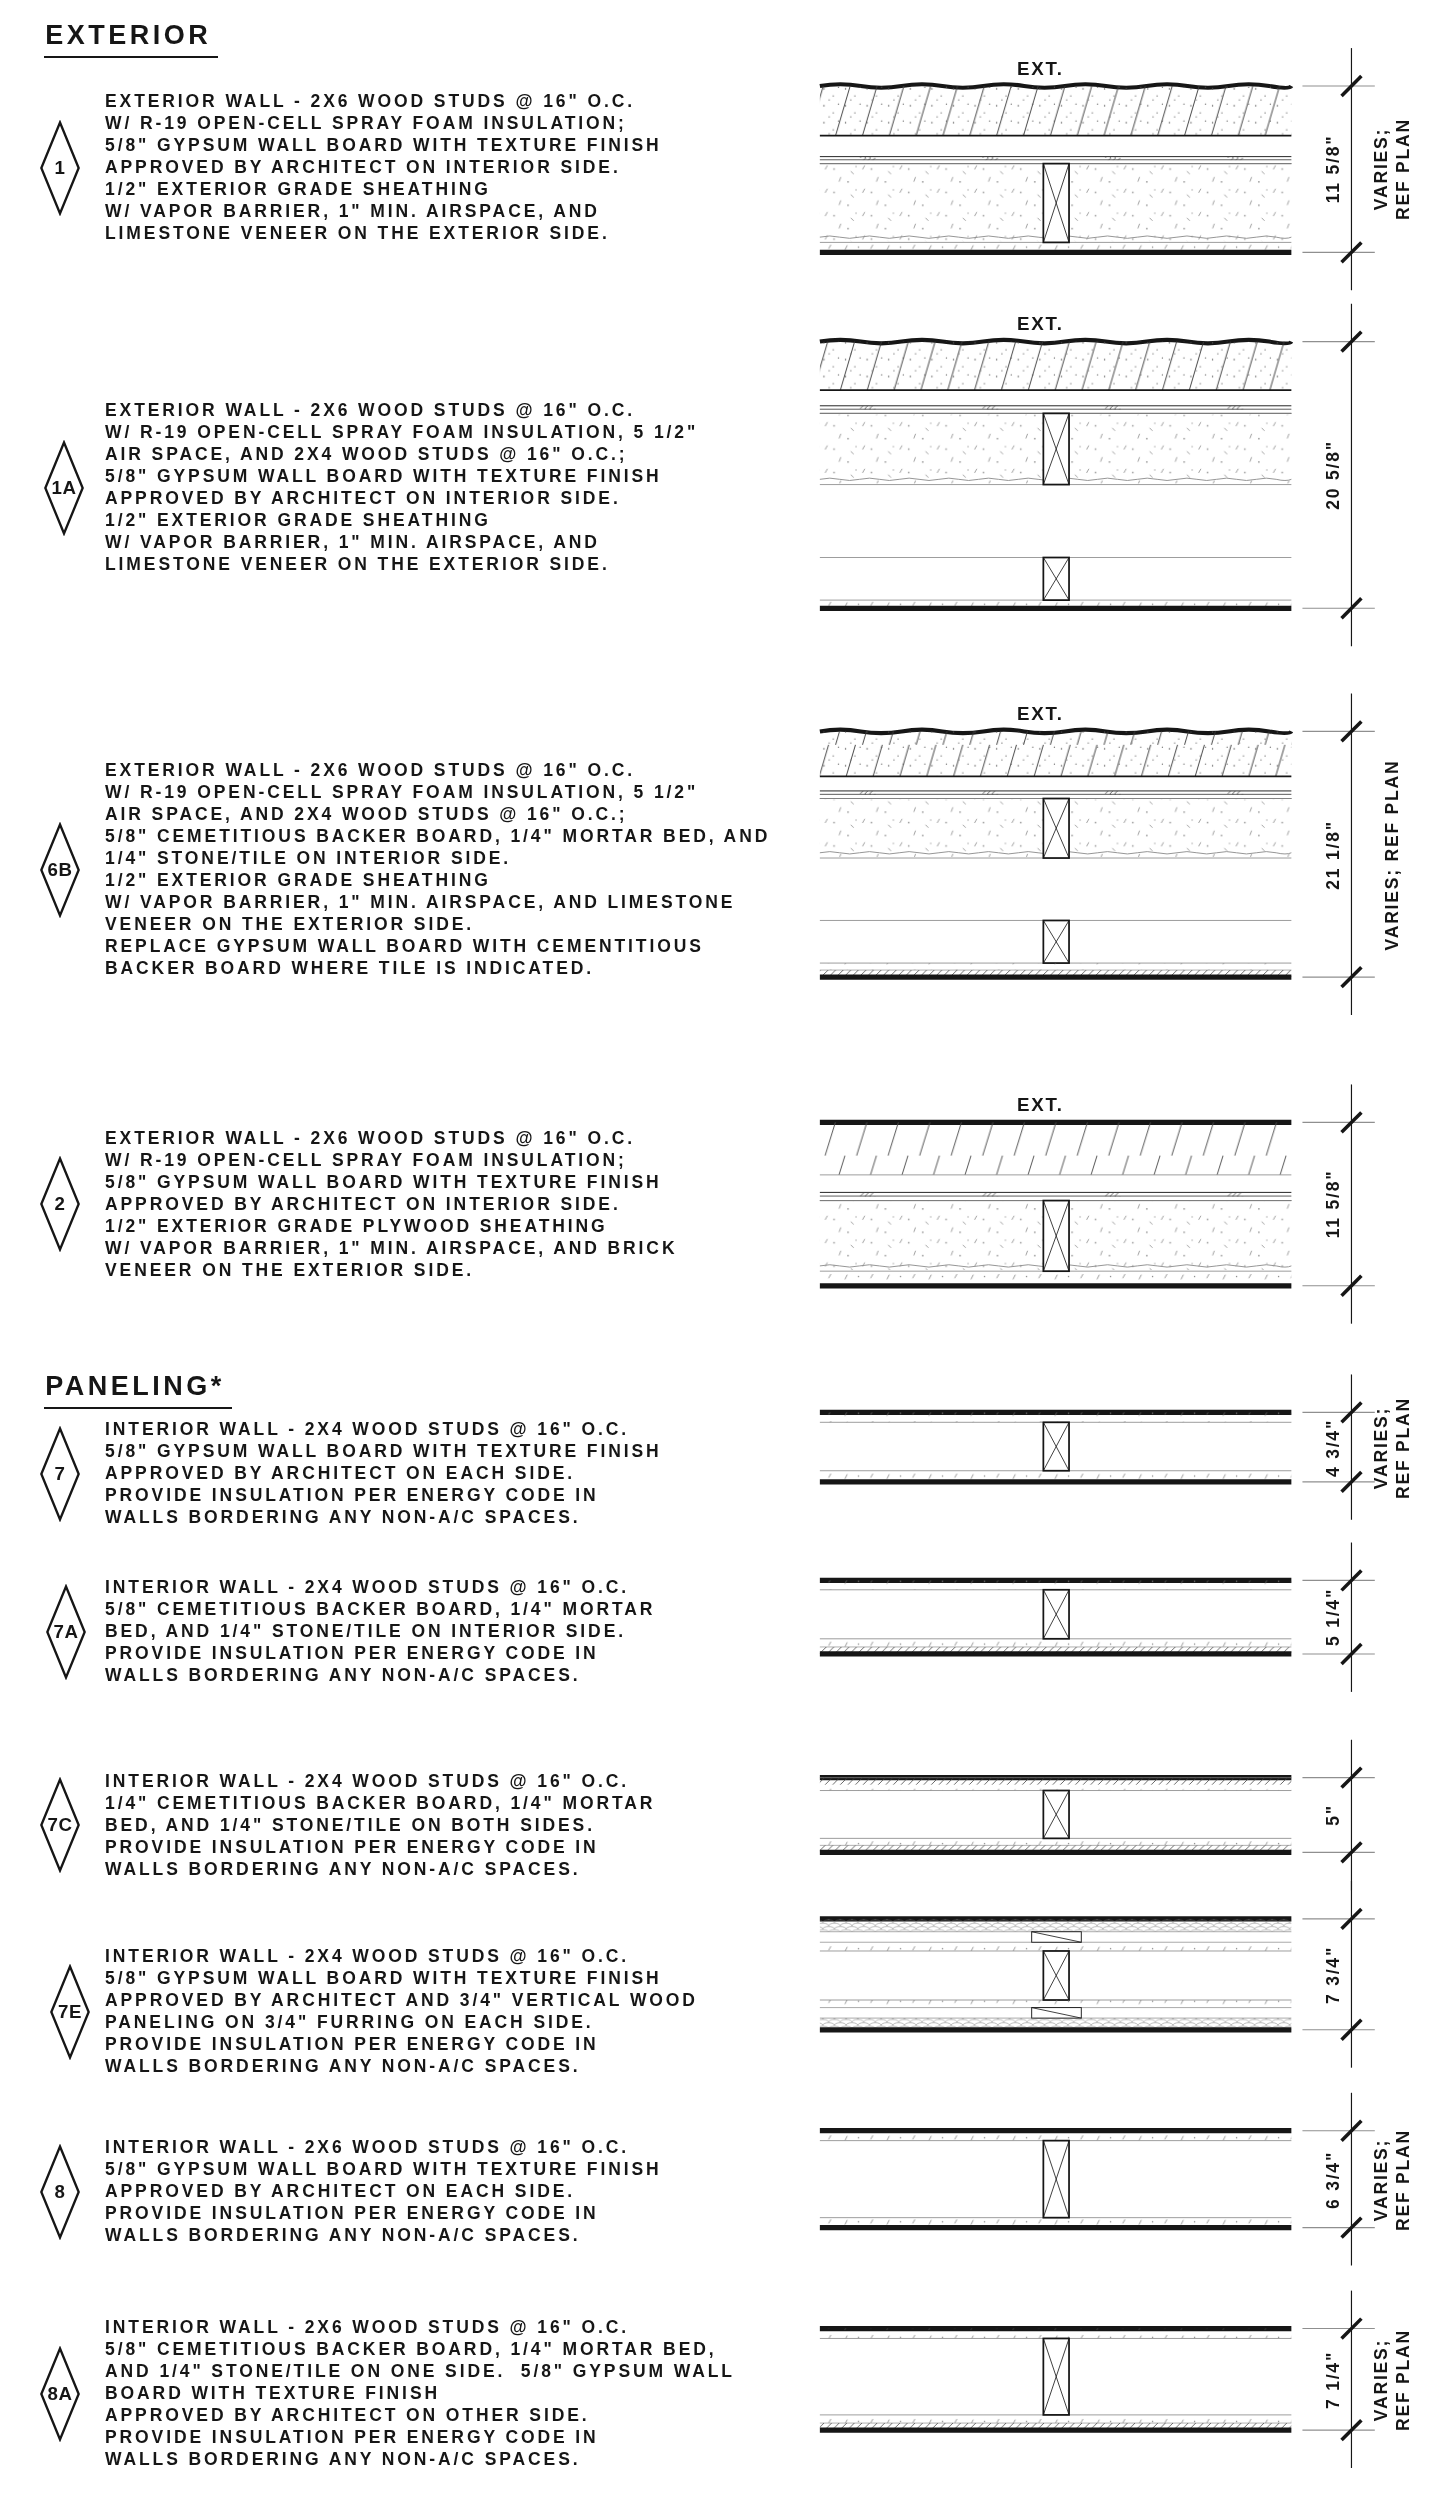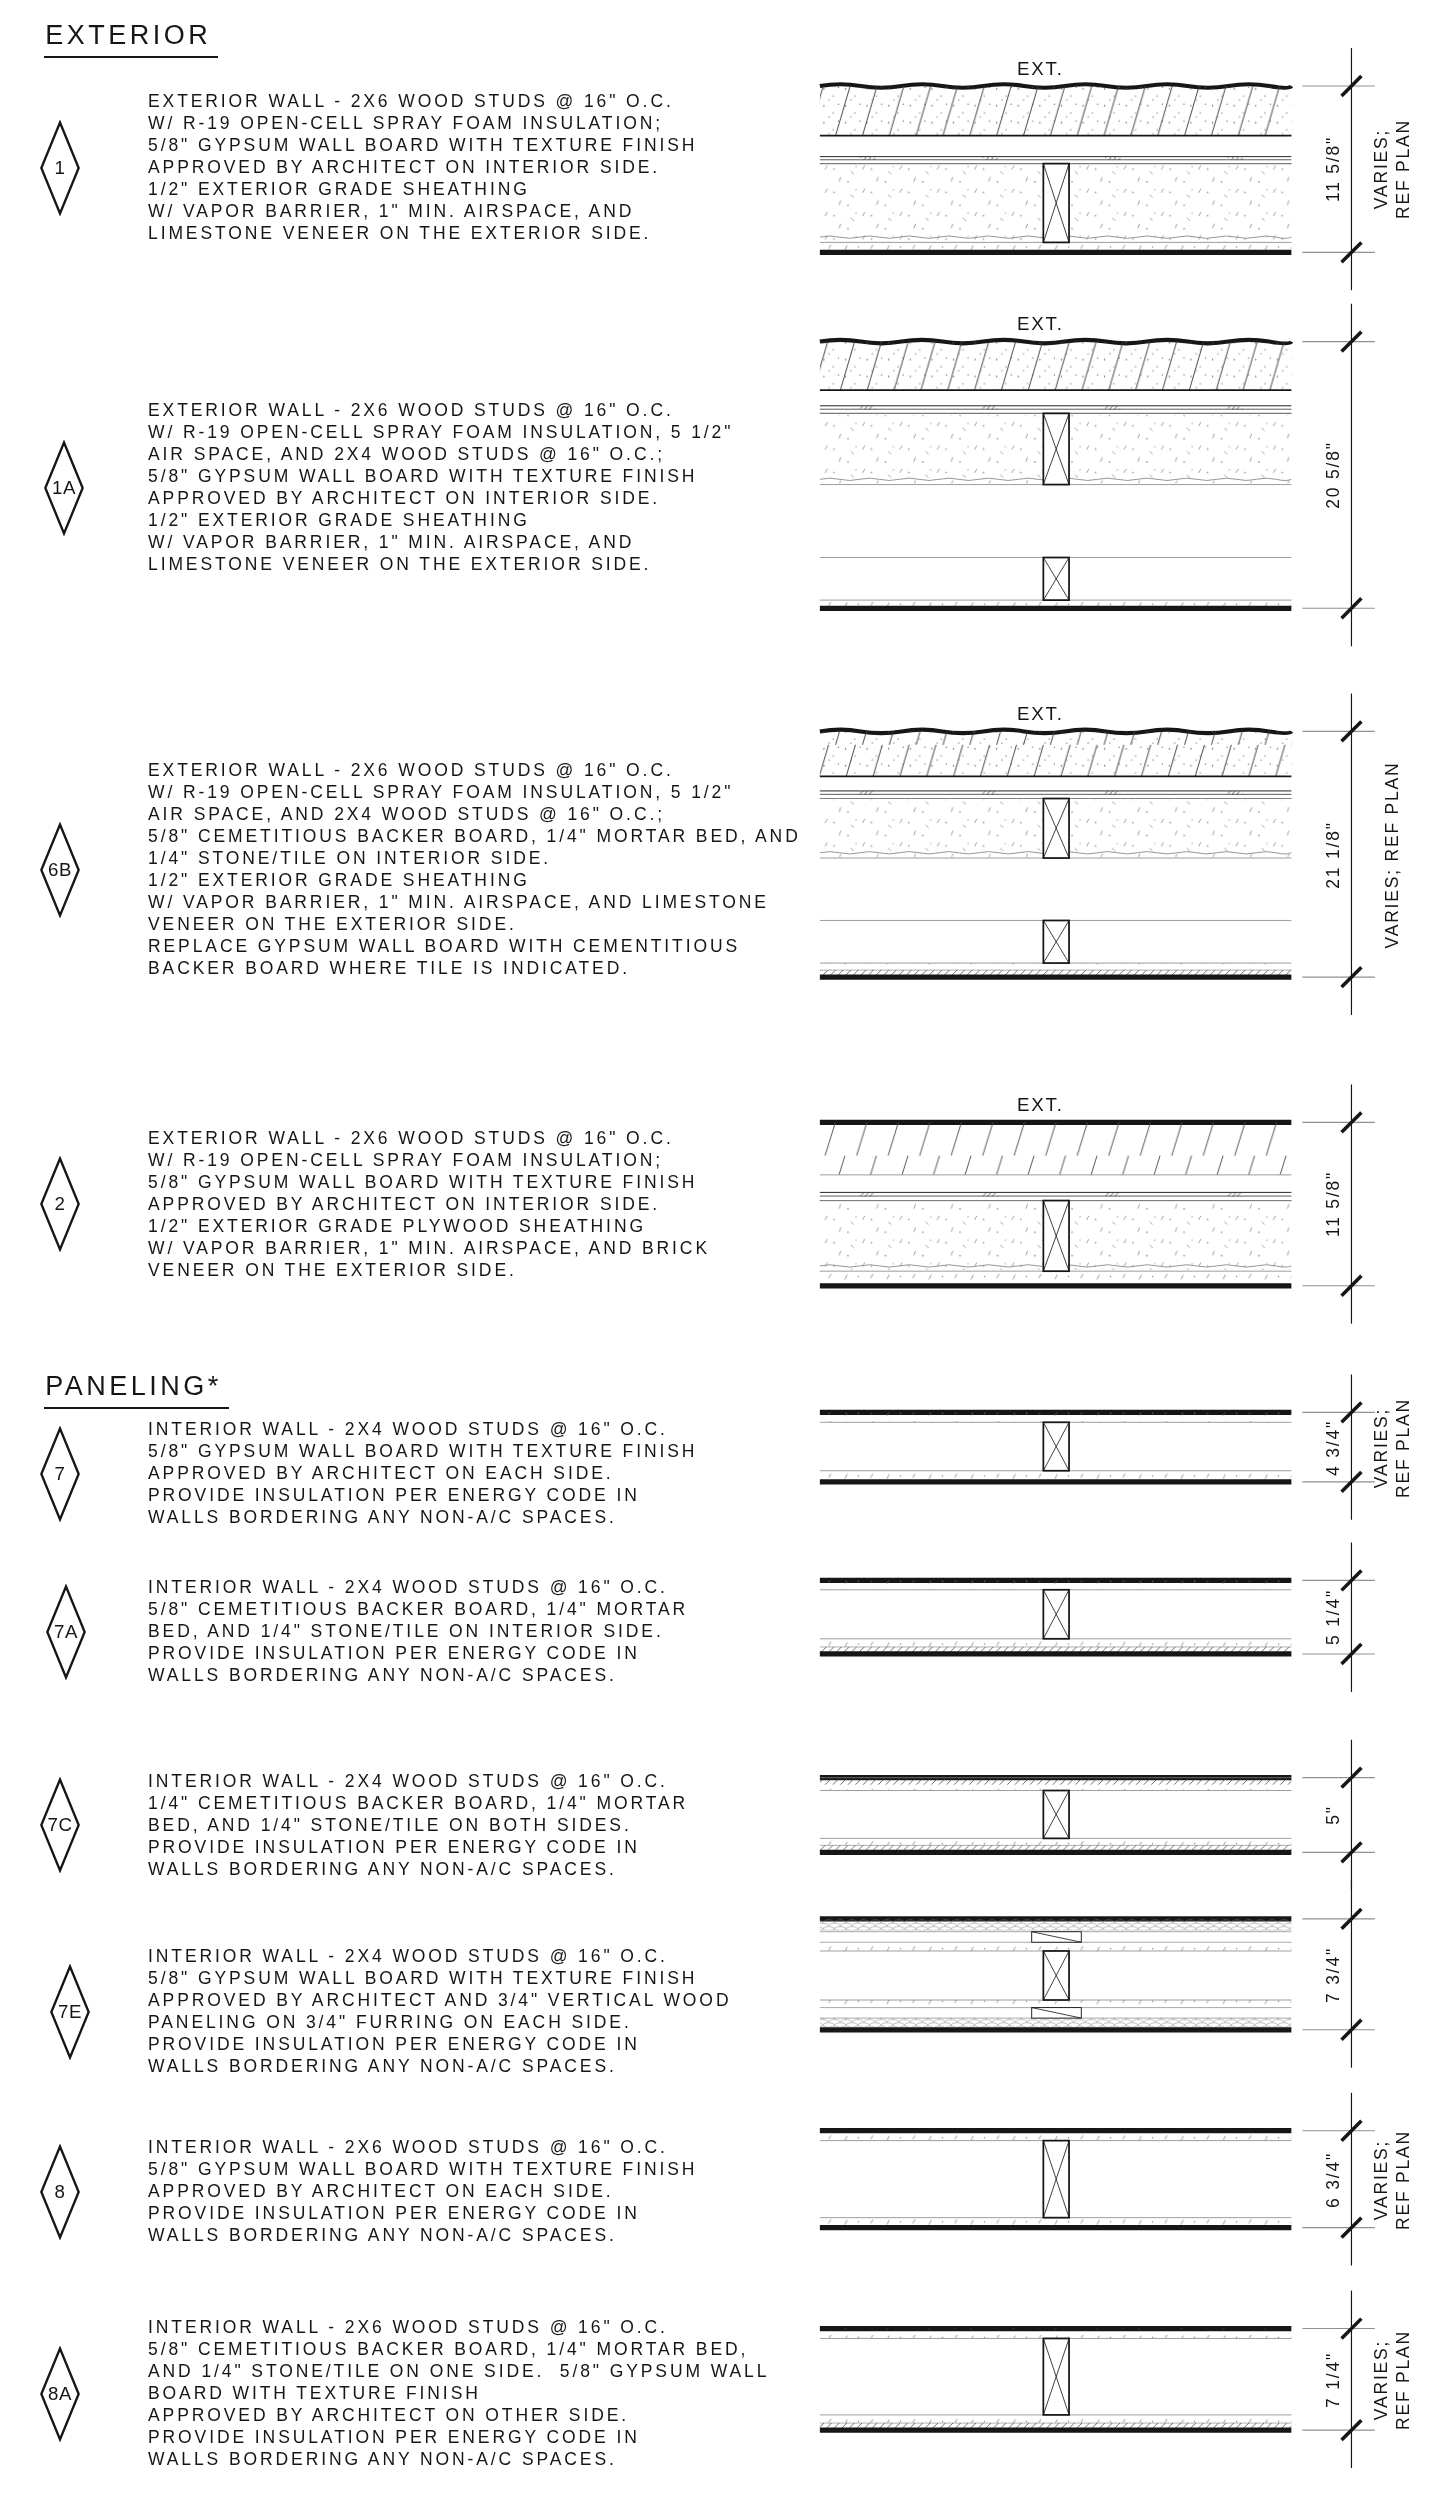--- a/index.html
+++ b/index.html
@@ -1,20 +1,20 @@
 <!DOCTYPE html>
 <html style="font-size:9.3px"><head>
 <meta charset="utf-8">
 <style>
   html,body{margin:0;padding:0;background:#ffffff;}
   #canvas{position:relative;width:1453px;height:2512px;background:#ffffff;
-          font-family:"Liberation Sans",sans-serif;color:#161616;overflow:hidden;}
+          font-family:"Liberation Sans",sans-serif;color:#161616;overflow:hidden;font-weight:bold;}
   .heading{position:absolute;font-size:27px;letter-spacing:3.5px;white-space:nowrap;
            border-bottom:2.3px solid #161616;padding:0 7px 4.7px 1.2px;}
-  .desc{position:absolute;font-size:17.5px;line-height:22px;letter-spacing:2.9px;white-space:pre;margin-left:43px;}
+  .desc{position:absolute;font-size:17.5px;line-height:22px;letter-spacing:2.9px;white-space:pre;}
   .ext{position:absolute;left:1017px;width:93px;text-align:left;font-size:18.7px;letter-spacing:1.8px;}
   .dimv{position:absolute;font-size:17.5px;letter-spacing:1.8px;white-space:nowrap;
         transform:translate(-50%,-50%) rotate(-90deg);}
   .dimnote{position:absolute;font-size:17.5px;letter-spacing:1.8px;line-height:21.6px;white-space:pre;
            text-align:center;transform:translate(-50%,-50%) rotate(-90deg);}
   .tag{position:absolute;width:42px;height:96px;}
   .tag svg{position:absolute;left:0;top:0;}
   .tagnum{position:absolute;left:0;top:0;width:42px;height:96px;display:flex;
           align-items:center;justify-content:center;font-size:18.7px;letter-spacing:0.6px;}
   #drawings{position:absolute;left:0;top:0;}

